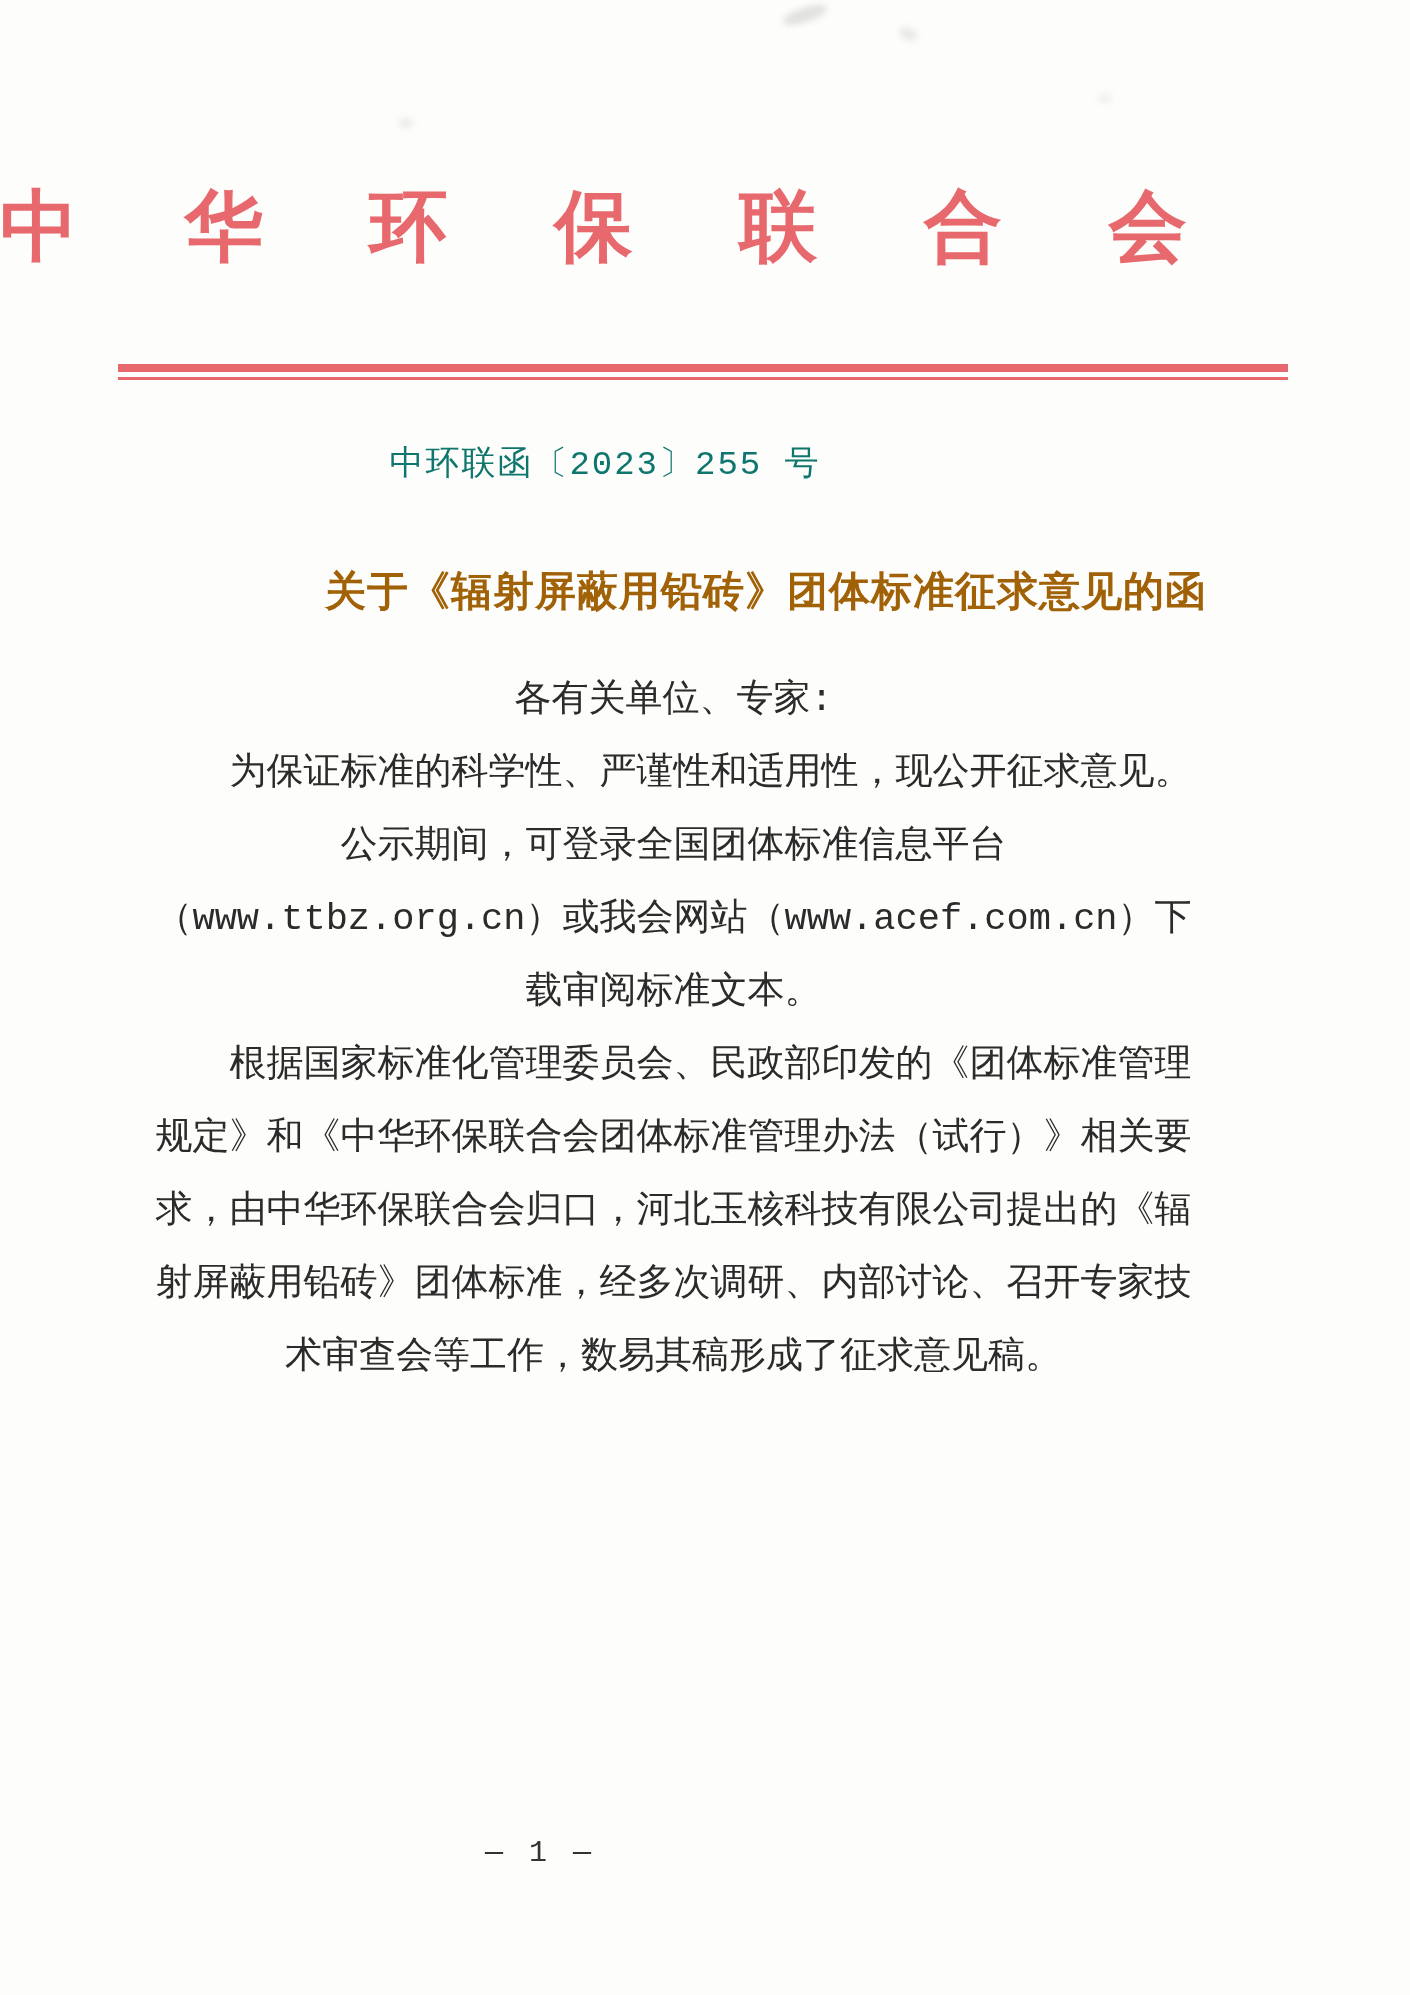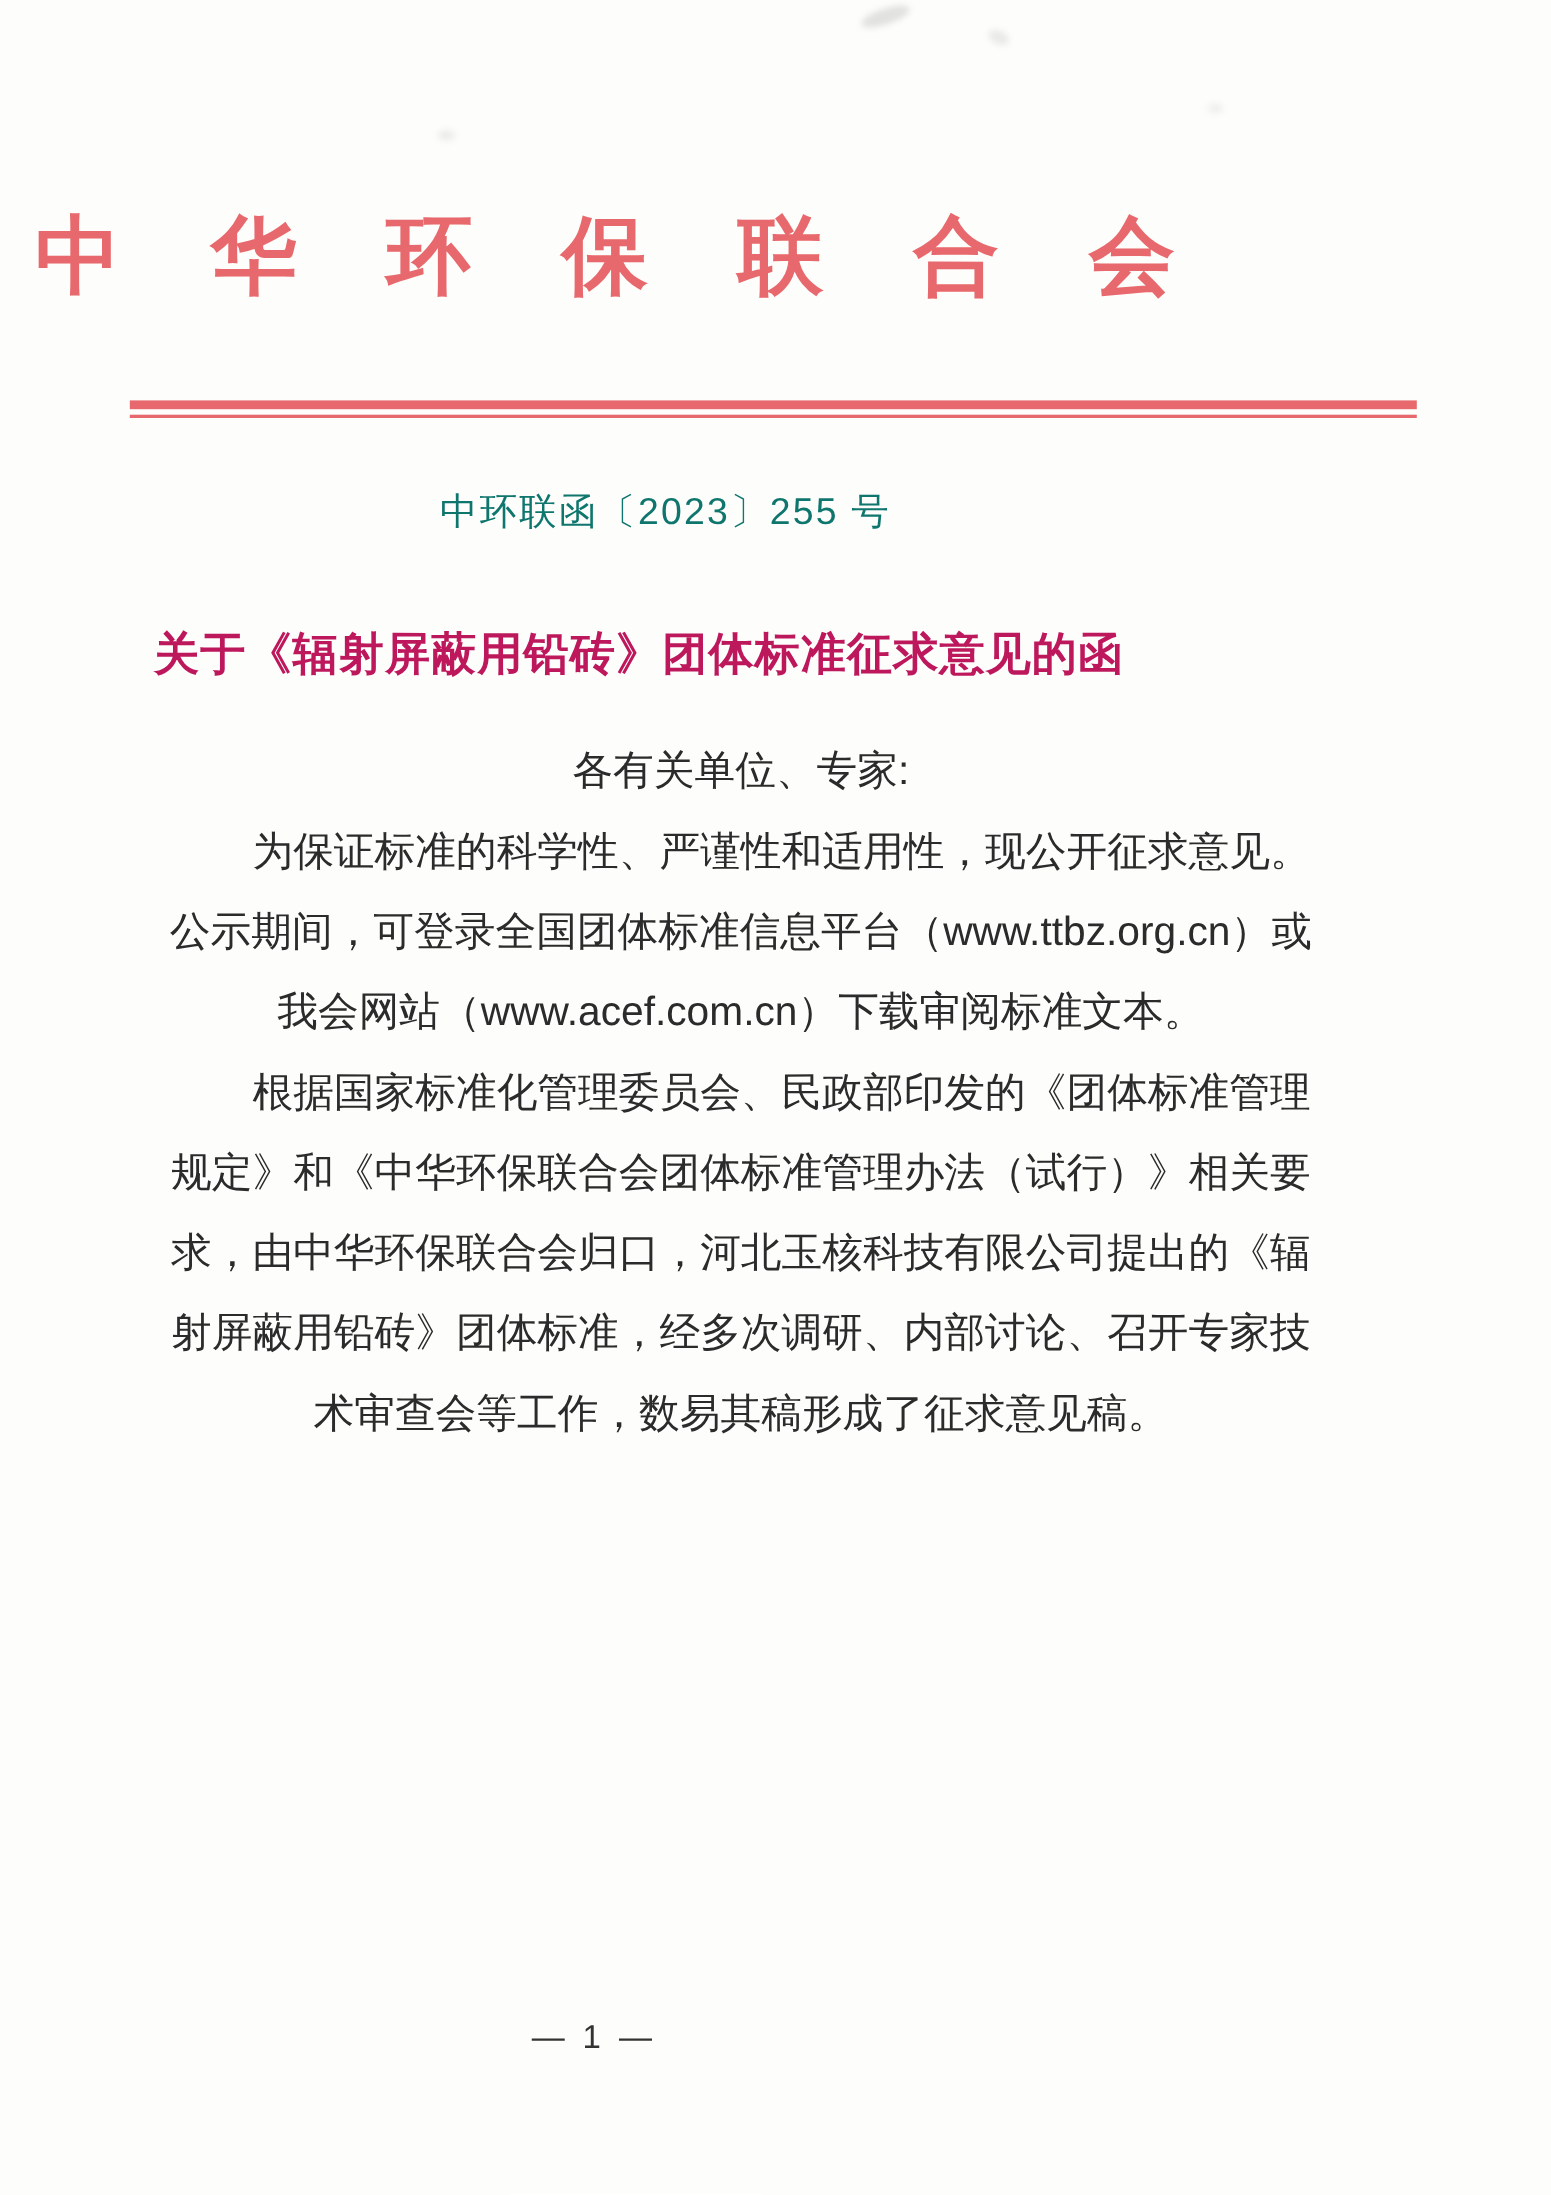--- a/index.html
+++ b/index.html
@@ -5,21 +5,21 @@
   html, body {
     margin: 0;
     padding: 0;
     background: #ffffff;
   }
   .page {
     position: relative;
     width: 1410px;
     height: 1995px;
     background: #fdfdfb;
-    font-family: Liberation Sans, sans-serif;
+    font-family: Liberation Mono, monospace;
     color: #262626;
     overflow: hidden;
   }
 
   
   .smudge {
     position: absolute;
     background: rgba(150,150,150,0.28);
     border-radius: 50%;
     filter: blur(3px);
@@ -69,25 +69,25 @@
     letter-spacing: 2px;
   }
 
   
   .doc-title {
     position: absolute;
     top: 563px;
     left: 140px;
     width: 1067px;
     margin: 0;
-    text-align: left;
+    text-align: right;
     font-size: 41px;
     font-weight: 700;
     line-height: 62px;
-    color: #be185d;
+    color: #a16207;
     letter-spacing: 1px;
     white-space: nowrap;
   }
 
   
   .doc-body {
     position: absolute;
     top: 664px;
     left: 140px;
     width: 1067px;

